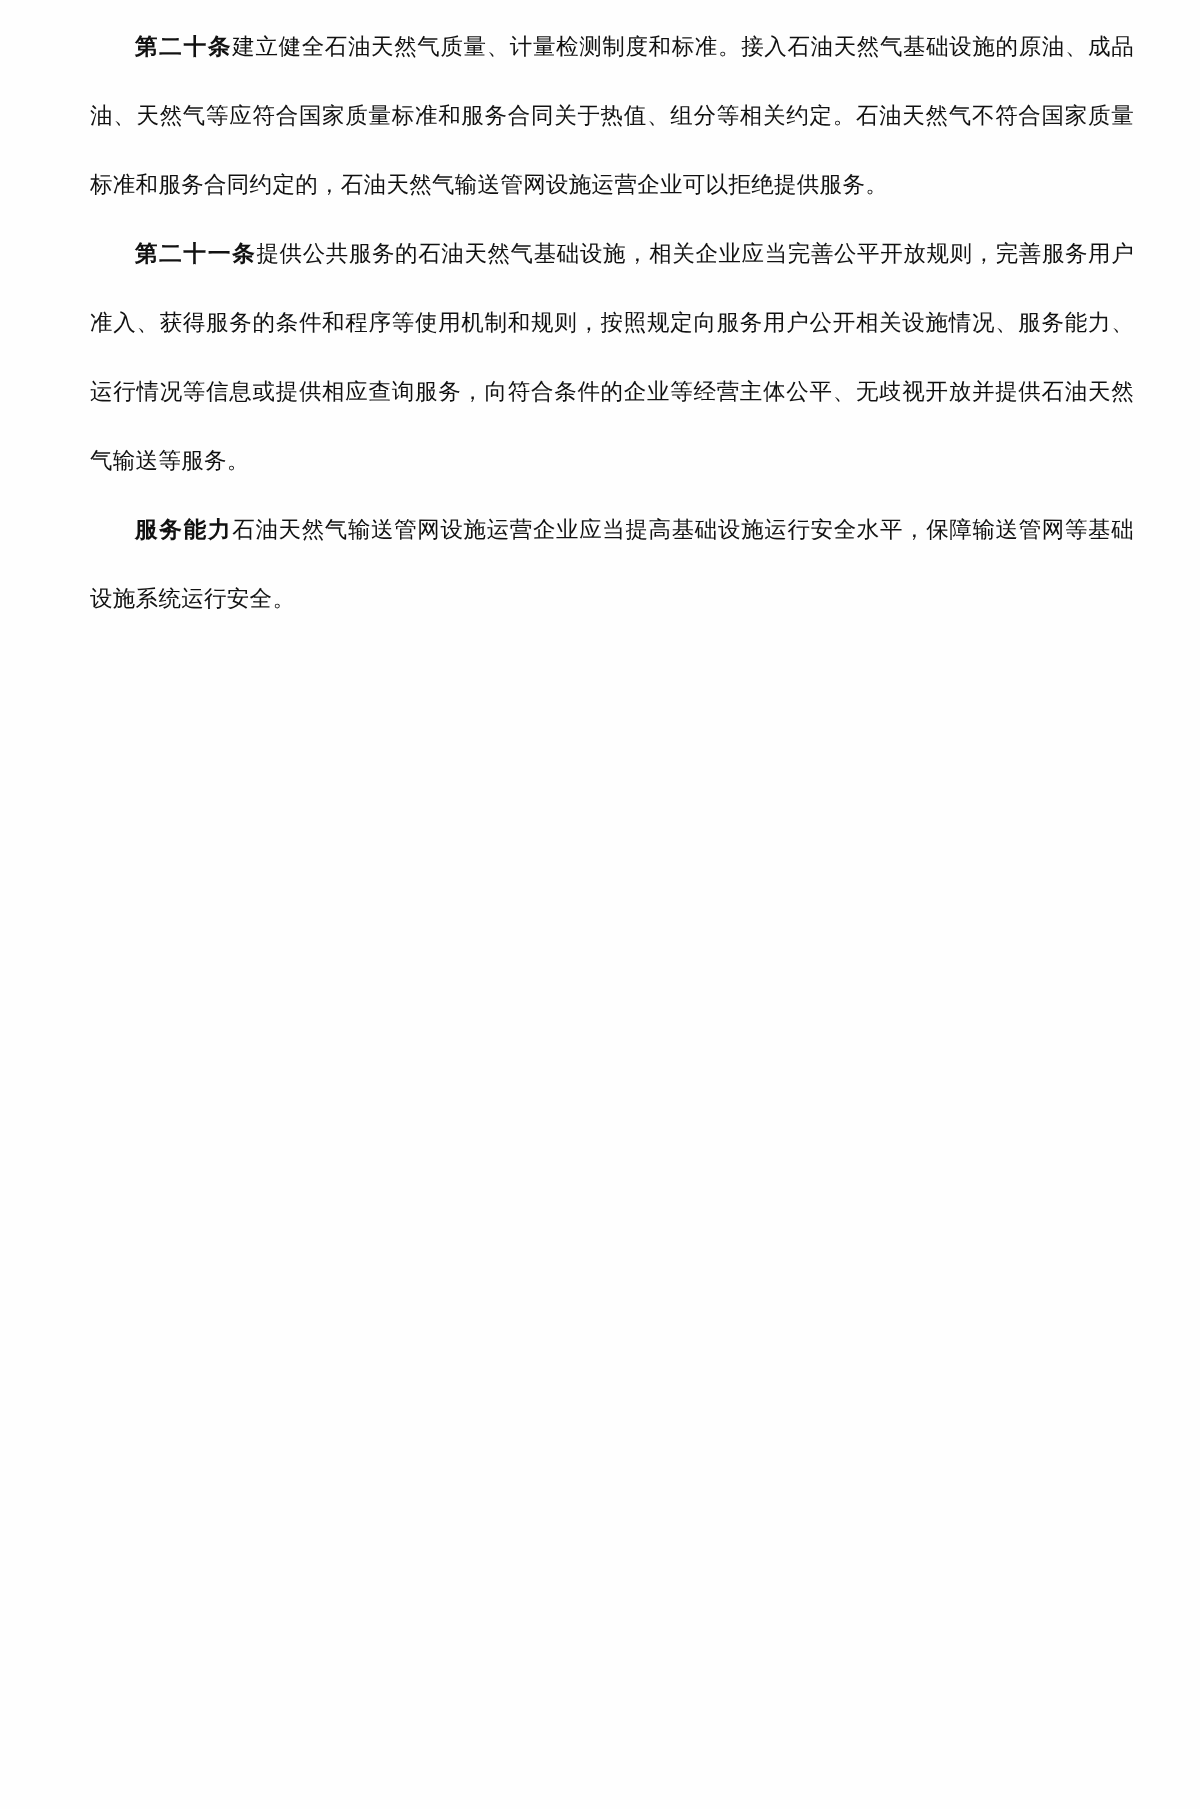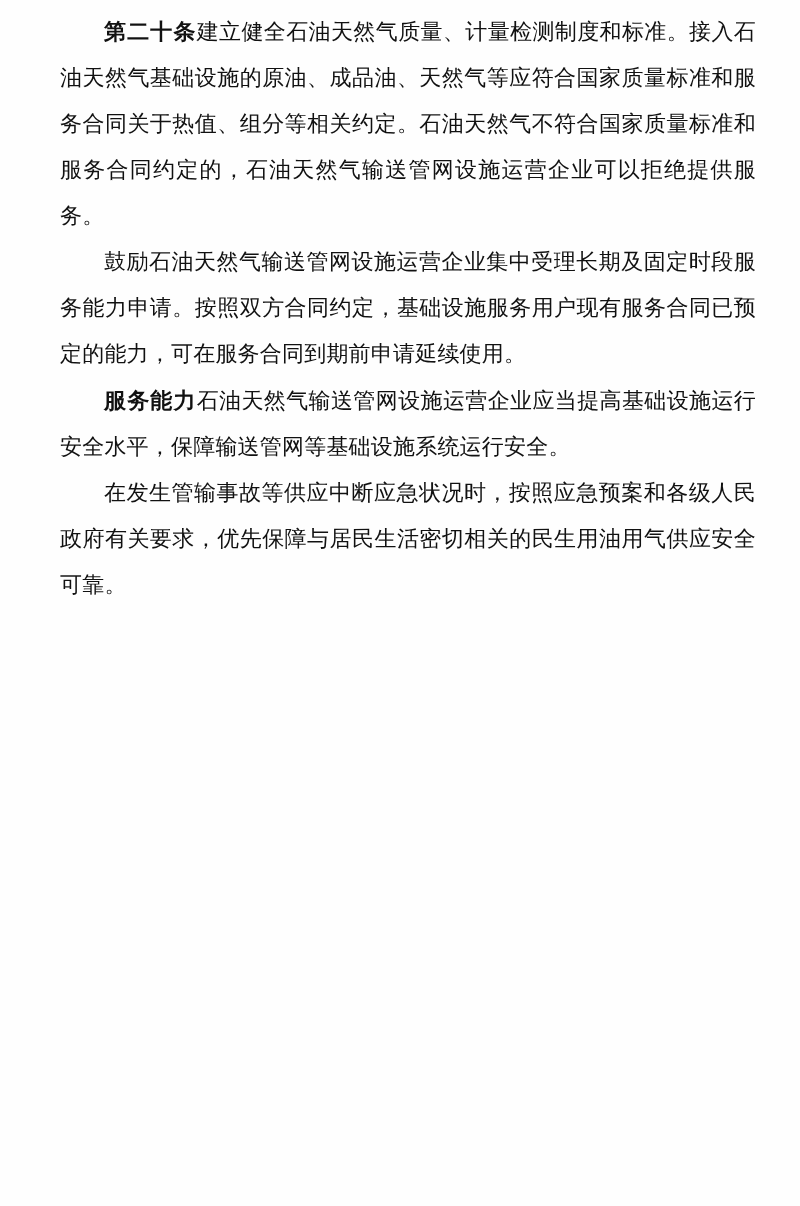--- a/index.html
+++ b/index.html
@@ -16,21 +16,21 @@
   }
   .page {
     position: relative;
     width: 800px;
     height: 1206px;
     box-sizing: border-box;
     padding: 8px 44px 0 60px;
     background: #fefefe;
   }
   .doc-body {
-    font-size: 22px;
+    font-size: 15px;
     line-height: 46px;
     text-align: justify;
     text-justify: inter-ideograph;
     letter-spacing: 0.2px;
   }
   p.para {
     margin: 0 0 0 0;
     text-indent: 2em;
   }
   .article-label {
@@ -40,21 +40,20 @@
 </style>
 </head>
 <body>
 
 <div class="page">
   <div class="doc-body">
 
     <p class="para"><span class="article-label">第二十条</span><span>建立健全石油天然气质量、计量检测制度和标准。接入石油天然气基础设施的原油、成品油、天然气等应符合国家质量标准和服务合同关于热值、组分等相关约定。石油天然气不符合国家质量标准和服务合同约定的，石油天然气输送管网设施运营企业可以拒绝提供服务。</span></p>
 
 
+    <p class="para"><span class="article-label">第二十一条</span><span>提供公共服务的石油天然气基础设施，相关企业应当完善公平开放规则，完善服务用户准入、获得服务的条件和程序等使用机制和规则，按照规定向服务用户公开相关设施情况、服务能力、运行情况等信息或提供相应查询服务，向符合条件的企业等经营主体公平、无歧视开放并提供石油天然气输送等服务。</span></p>
 
-    <p class="para"><span>鼓励石油天然气输送管网设施运营企业集中受理长期及固定时段服务能力申请。按照双方合同约定，基础设施服务用户现有服务合同已预定的能力，可在服务合同到期前申请延续使用。</span></p>
 
     <p class="para"><span class="article-label">服务能力</span><span>石油天然气输送管网设施运营企业应当提高基础设施运行安全水平，保障输送管网等基础设施系统运行安全。</span></p>
 
-    <p class="para"><span>在发生管输事故等供应中断应急状况时，按照应急预案和各级人民政府有关要求，优先保障与居民生活密切相关的民生用油用气供应安全可靠。</span></p>
 
   </div>
 </div>
 
 </body></html>

